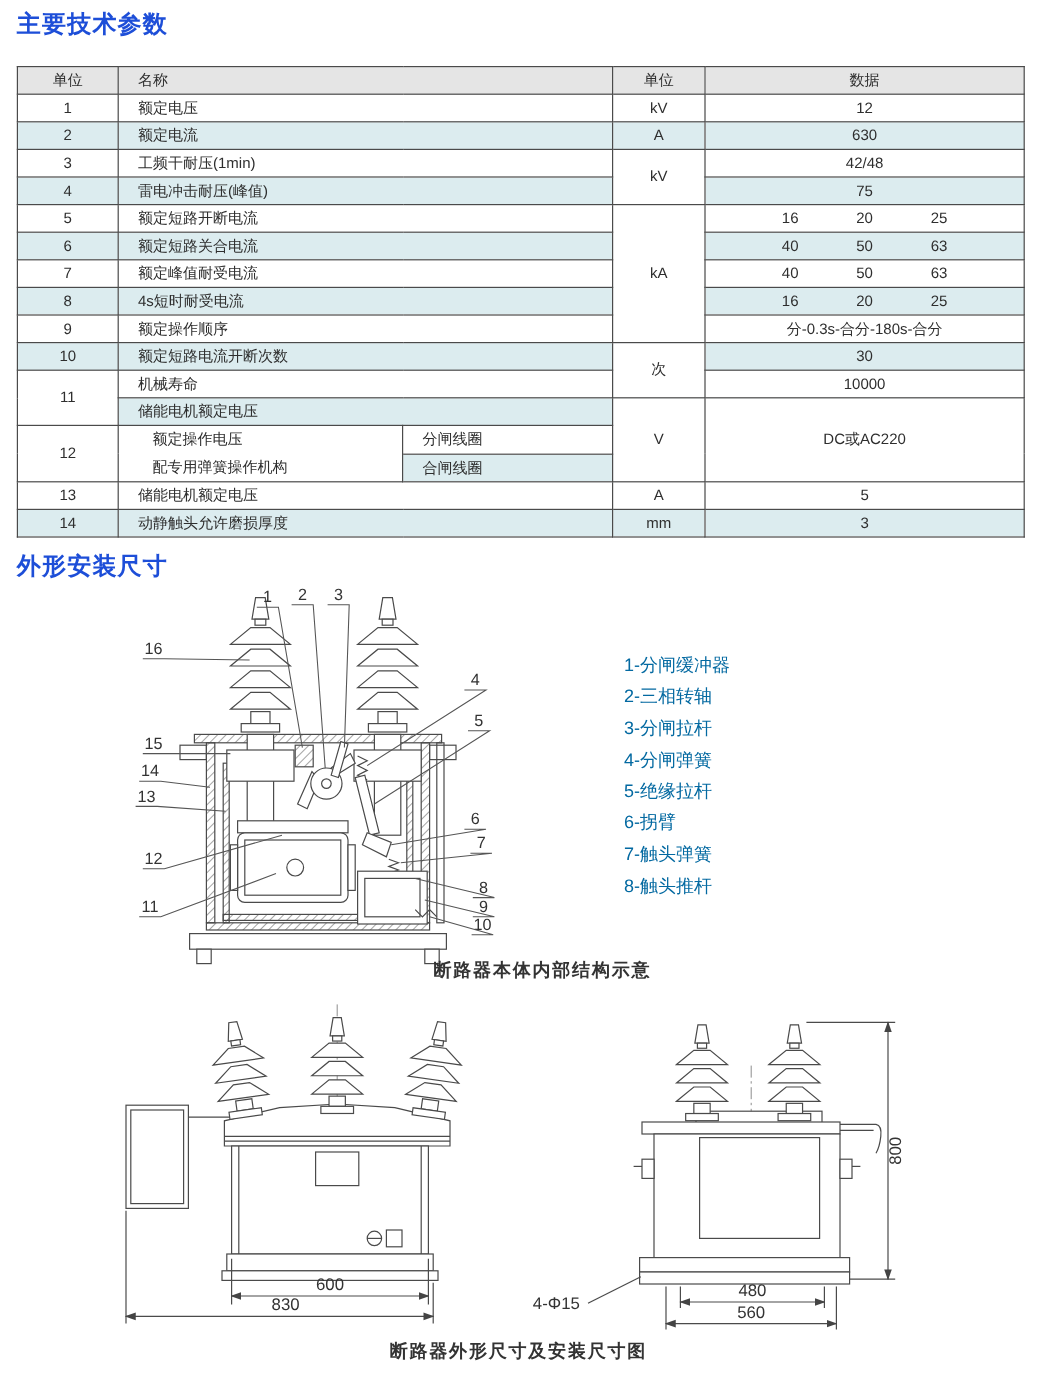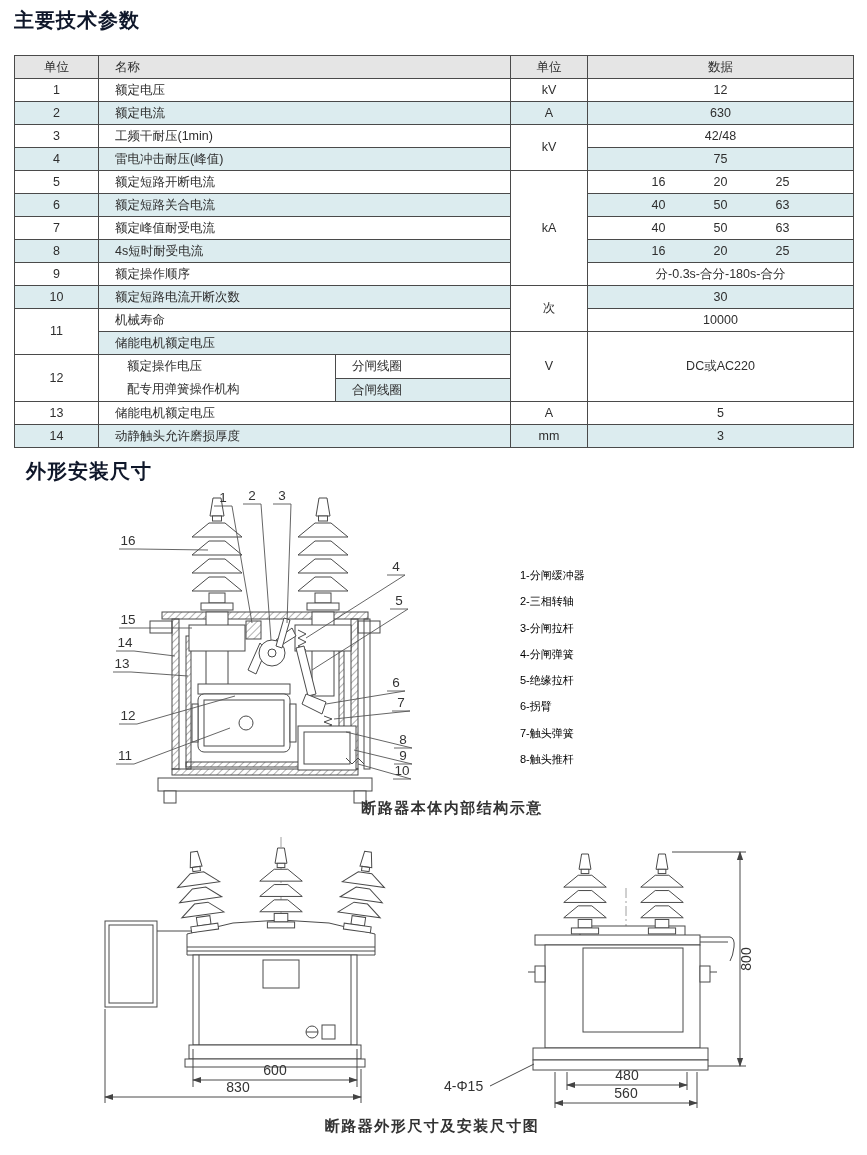--- a/index.html
+++ b/index.html
@@ -1,22 +1,22 @@
 <!DOCTYPE html>
 <html><head>
 <meta charset="utf-8">
 <style>
   html,body{margin:0;padding:0;}
   body{
     position:relative;width:867px;height:1155px;background:#ffffff;
     font-family:"Liberation Sans","DejaVu Sans",sans-serif;color:#2e2e2e;overflow:hidden;
   }
-  .sec-title{position:absolute;left:14px;font-size:20px;font-weight:bold;color:#0f172a;letter-spacing:1px;}
+  .sec-title{position:absolute;left:14px;font-size:20px;font-weight:bold;color:#1d4ed8;letter-spacing:1px;}
   #title-params{top:7px;}
-  #title-outline{top:458px;margin-left:12px;}
+  #title-outline{top:458px;}
 
   
   table.params{
     position:absolute;left:14px;top:55px;width:839px;
     border-collapse:collapse;table-layout:fixed;font-size:12.5px;
   }
   table.params th,table.params td{
     border:1px solid #4a4a4a;height:22px;padding:0;text-align:center;
     line-height:1.15;font-weight:normal;overflow:hidden;white-space:nowrap;
   }
@@ -26,21 +26,21 @@
   table.params .lft{text-align:left;padding-left:16px;}
   td .tri{display:flex;justify-content:center;}
   td .tri span{width:62px;text-align:center;display:inline-block;}
   td.stack div{height:23px;line-height:23px;margin-left:12px;}
 
   
   svg{position:absolute;}
   #fig-internal{left:100px;top:488px;}
   #fig-front{left:95px;top:835px;}
   #fig-side{left:440px;top:838px;}
-  .legend{position:absolute;left:520px;top:542px;display:flex;font-size:11px;line-height:26.3px;color:#000000;margin-top:20px;}
+  .legend{position:absolute;left:520px;top:542px;display:flex;font-size:15px;line-height:26.3px;color:#0369a1;}
   .legend .col1{width:127px;}
   .cap{position:absolute;font-size:15px;letter-spacing:1.5px;color:#333;width:240px;text-align:center;font-weight:bold;}
   #cap-internal{left:332px;top:799px;}
   #cap-outline{left:312px;top:1117px;}
 
   
   .ln{stroke:#4a4a4a;stroke-width:1;fill:none;}
   .wh{stroke:#4a4a4a;stroke-width:1;fill:#ffffff;}
   .ht{stroke:#4a4a4a;stroke-width:1;fill:url(#hatch);}
   .cl{stroke:#888;stroke-width:0.8;stroke-dasharray:10 3 2 3;fill:none;}

